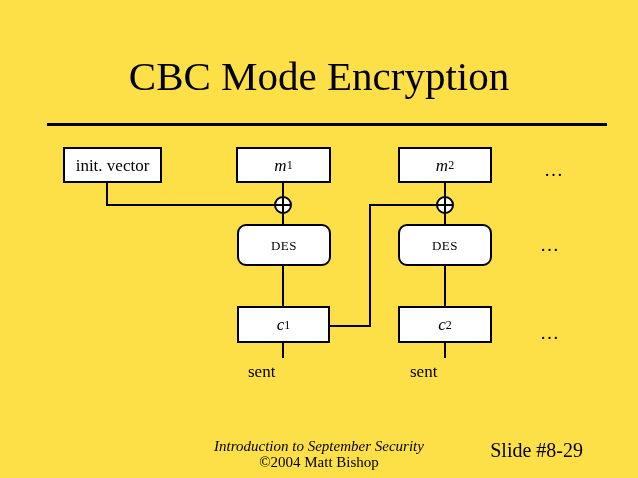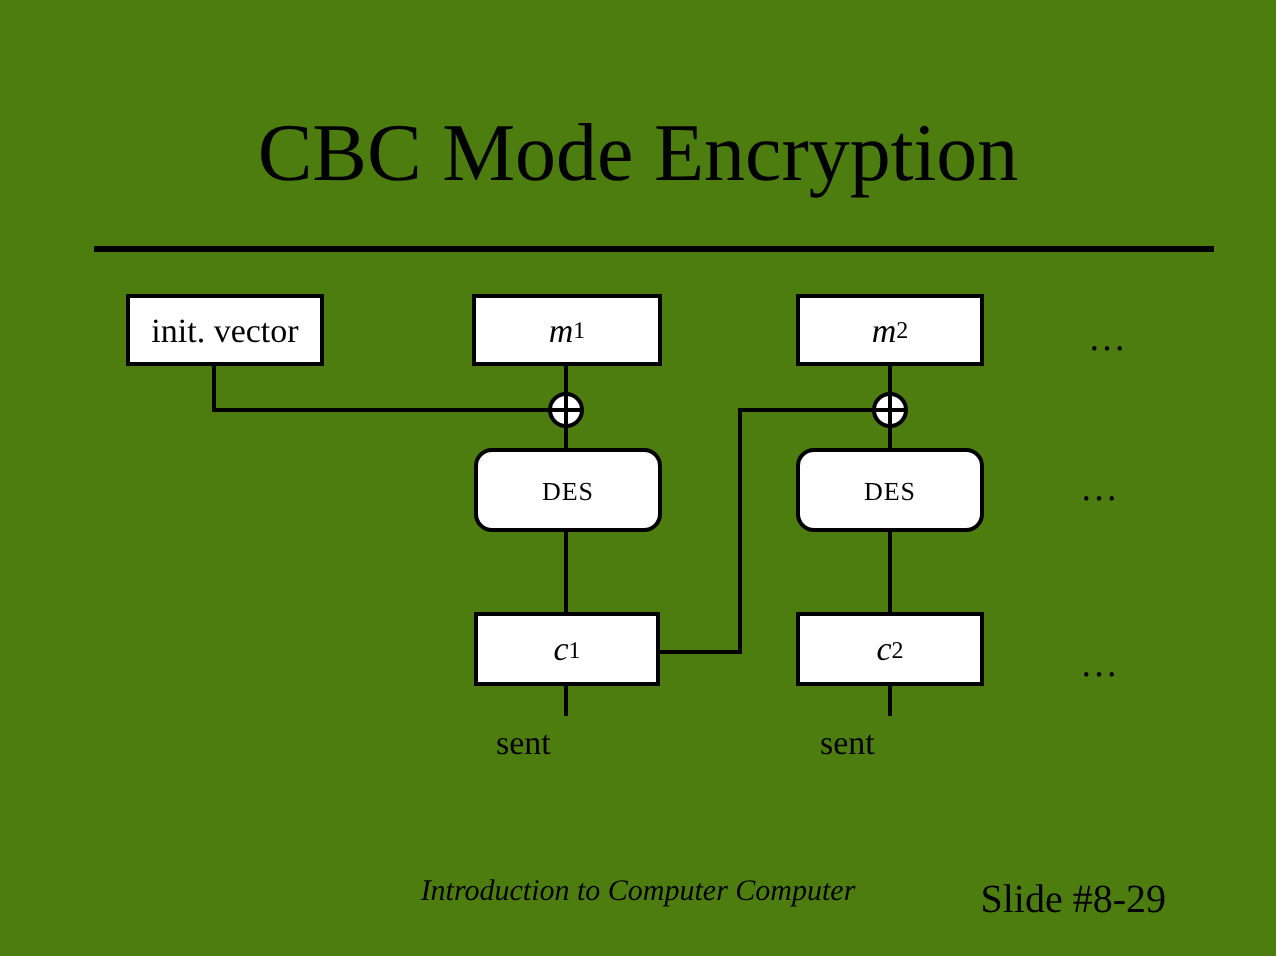--- a/index.html
+++ b/index.html
@@ -1,17 +1,17 @@
 <!DOCTYPE html>
 <html><head>
 <meta charset="utf-8">
 <style>
   html, body { margin:0; padding:0; background:#888; }
   .slide {
-    position:relative; width:638px; height:478px; background:#4d7c0f;
+    position:relative; width:638px; height:478px; background:#fde047;
     font-family:"Liberation Serif", serif; color:#000; overflow:hidden;
   }
   .title {
     position:absolute; top:52px; left:0; width:100%;
     text-align:center; font-size:41px; line-height:48px; font-weight:normal;
   }
   .rule { position:absolute; left:47px; top:123px; width:560px; height:3px; background:#000; }
 
   .wires { position:absolute; left:0; top:0; }
   .wires line, .wires polyline, .wires circle {
@@ -101,17 +101,18 @@
     <span class="var">c</span>
       <sub>2</sub>
   </div>
   <div class="sent" style="left:410px; top:362px;">sent</div>
 
   <div class="dots" style="left:544px; top:160px;">…</div>
   <div class="dots" style="left:540px; top:235px;">…</div>
   <div class="dots" style="left:540px; top:323px;">…</div>
 
   <div class="footer-center">
-    <span class="course">Introduction to Computer Computer</span>
+    <span class="course">Introduction to September Security</span>
+    <span class="copyright">©2004 Matt Bishop</span>
   </div>
   <div class="footer-right">Slide #8-29</div>
 
 </div>
 
 </body></html>

